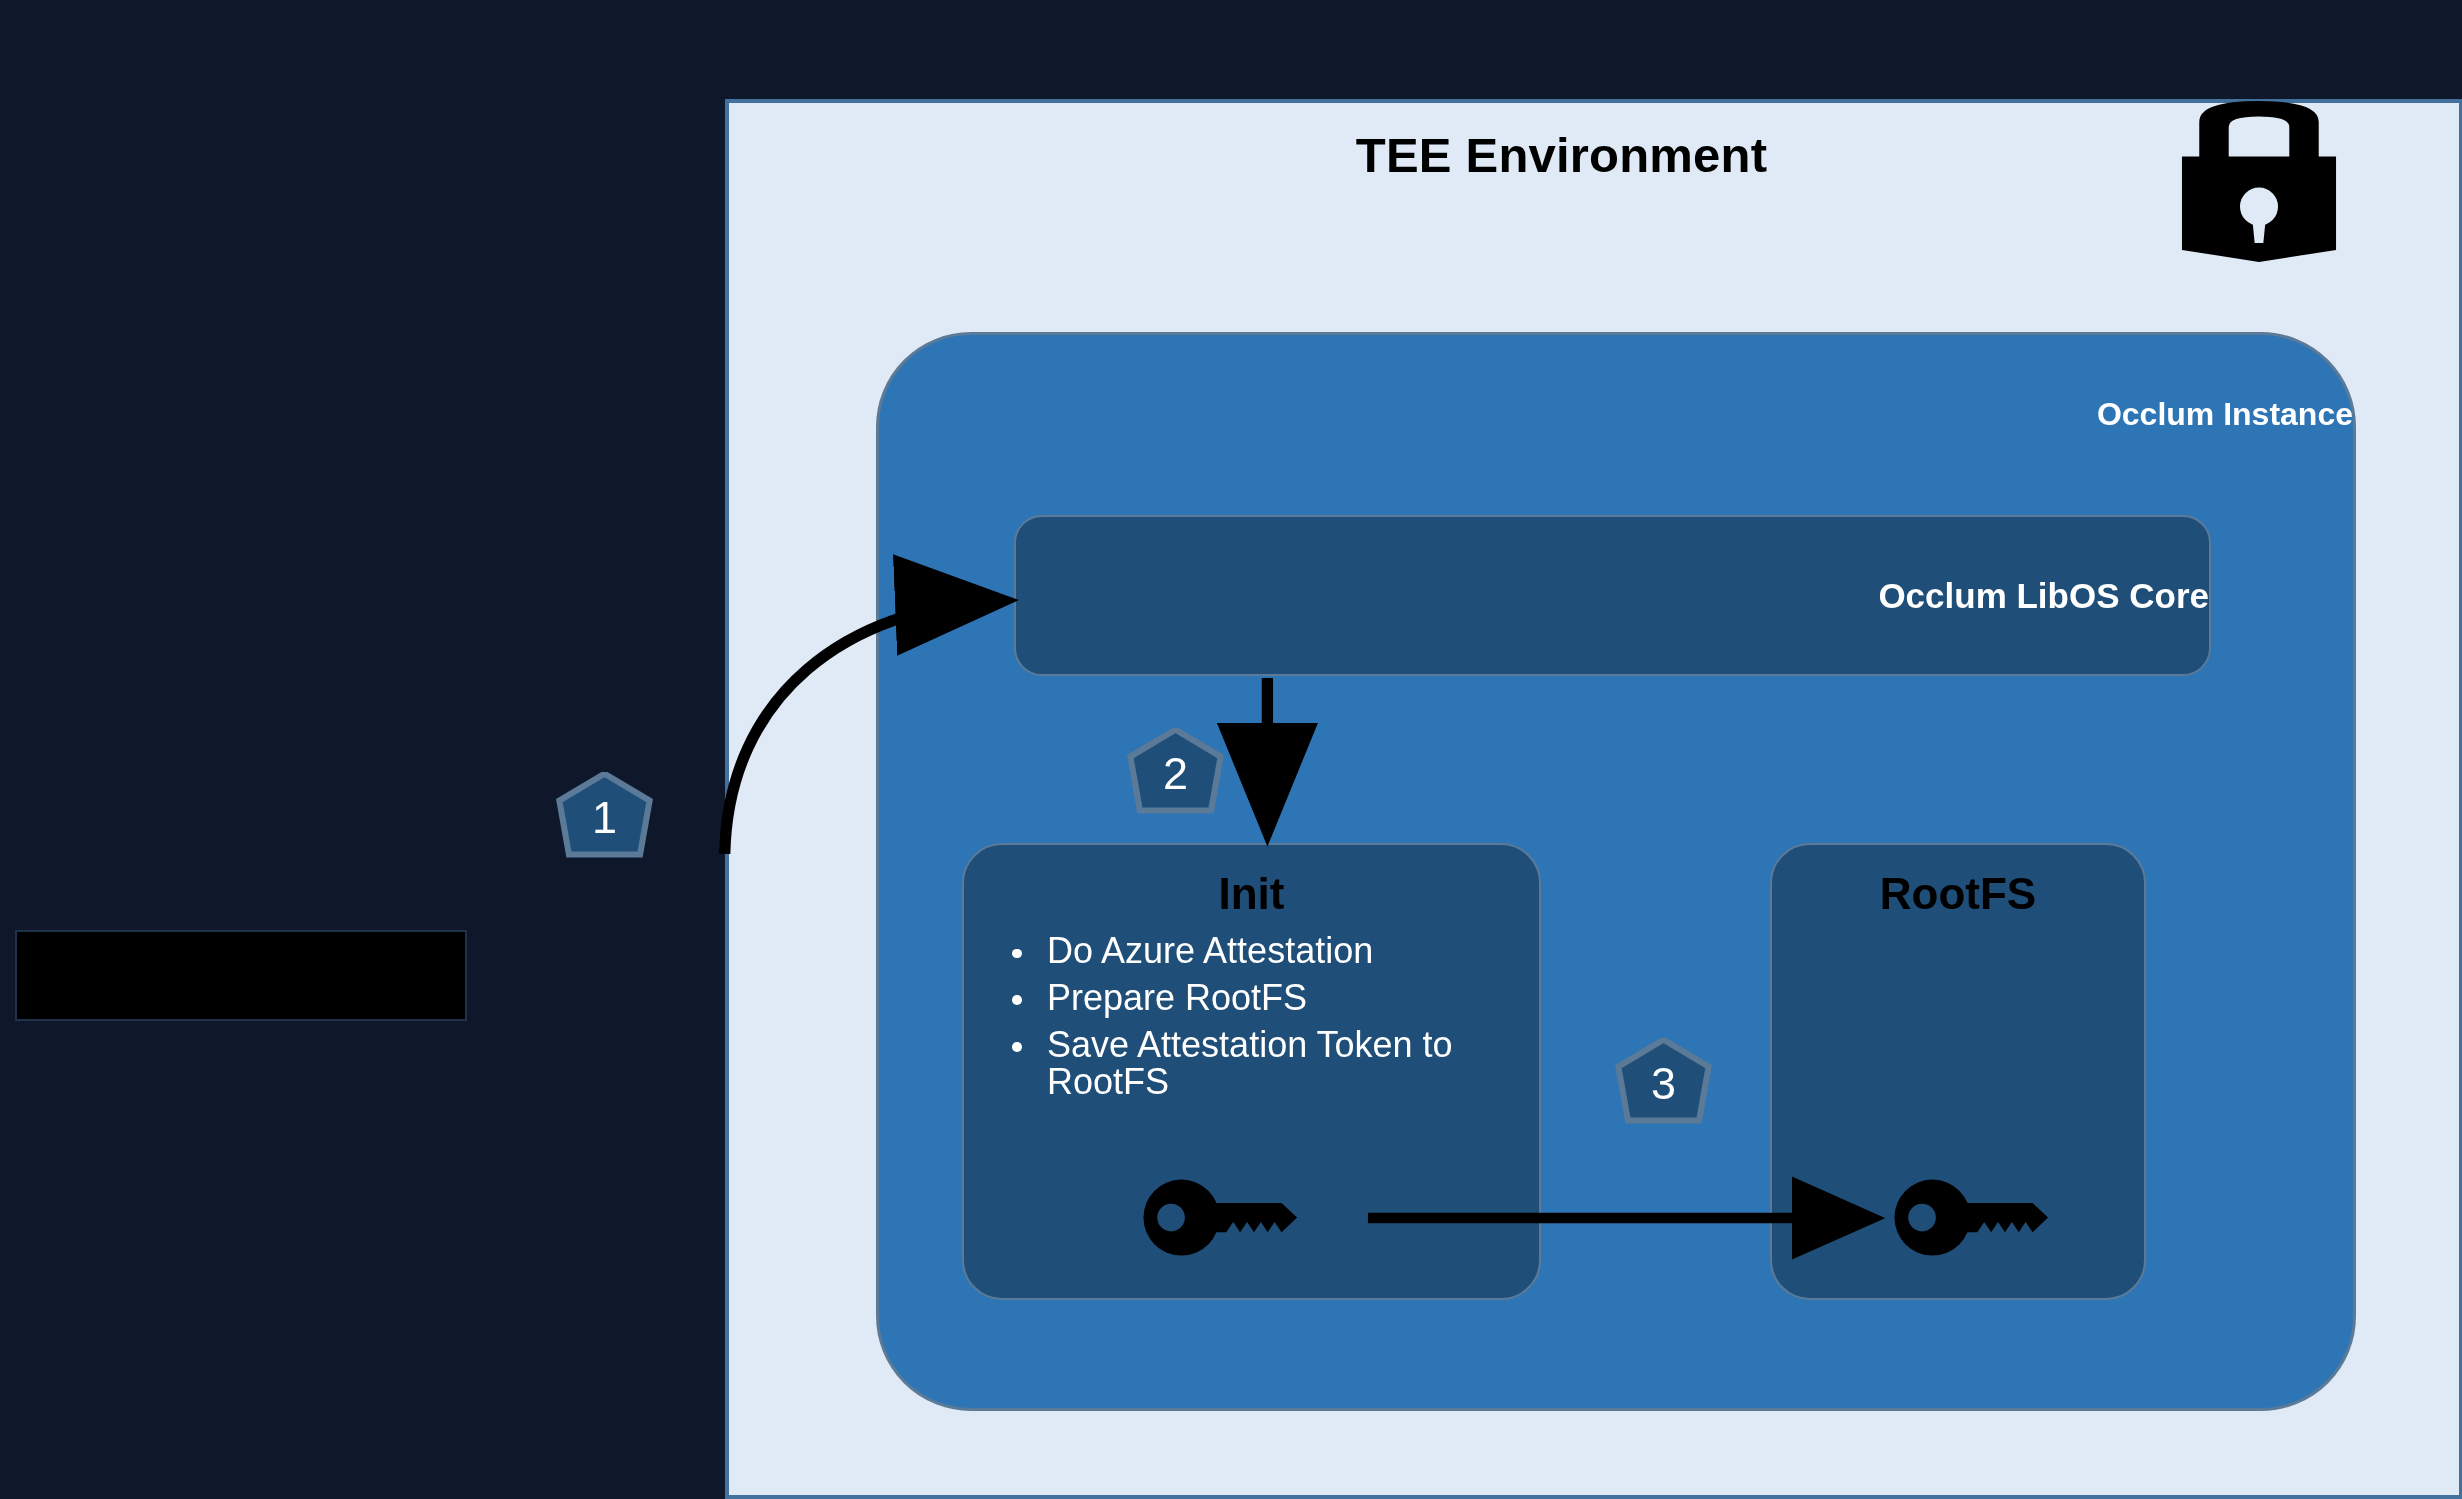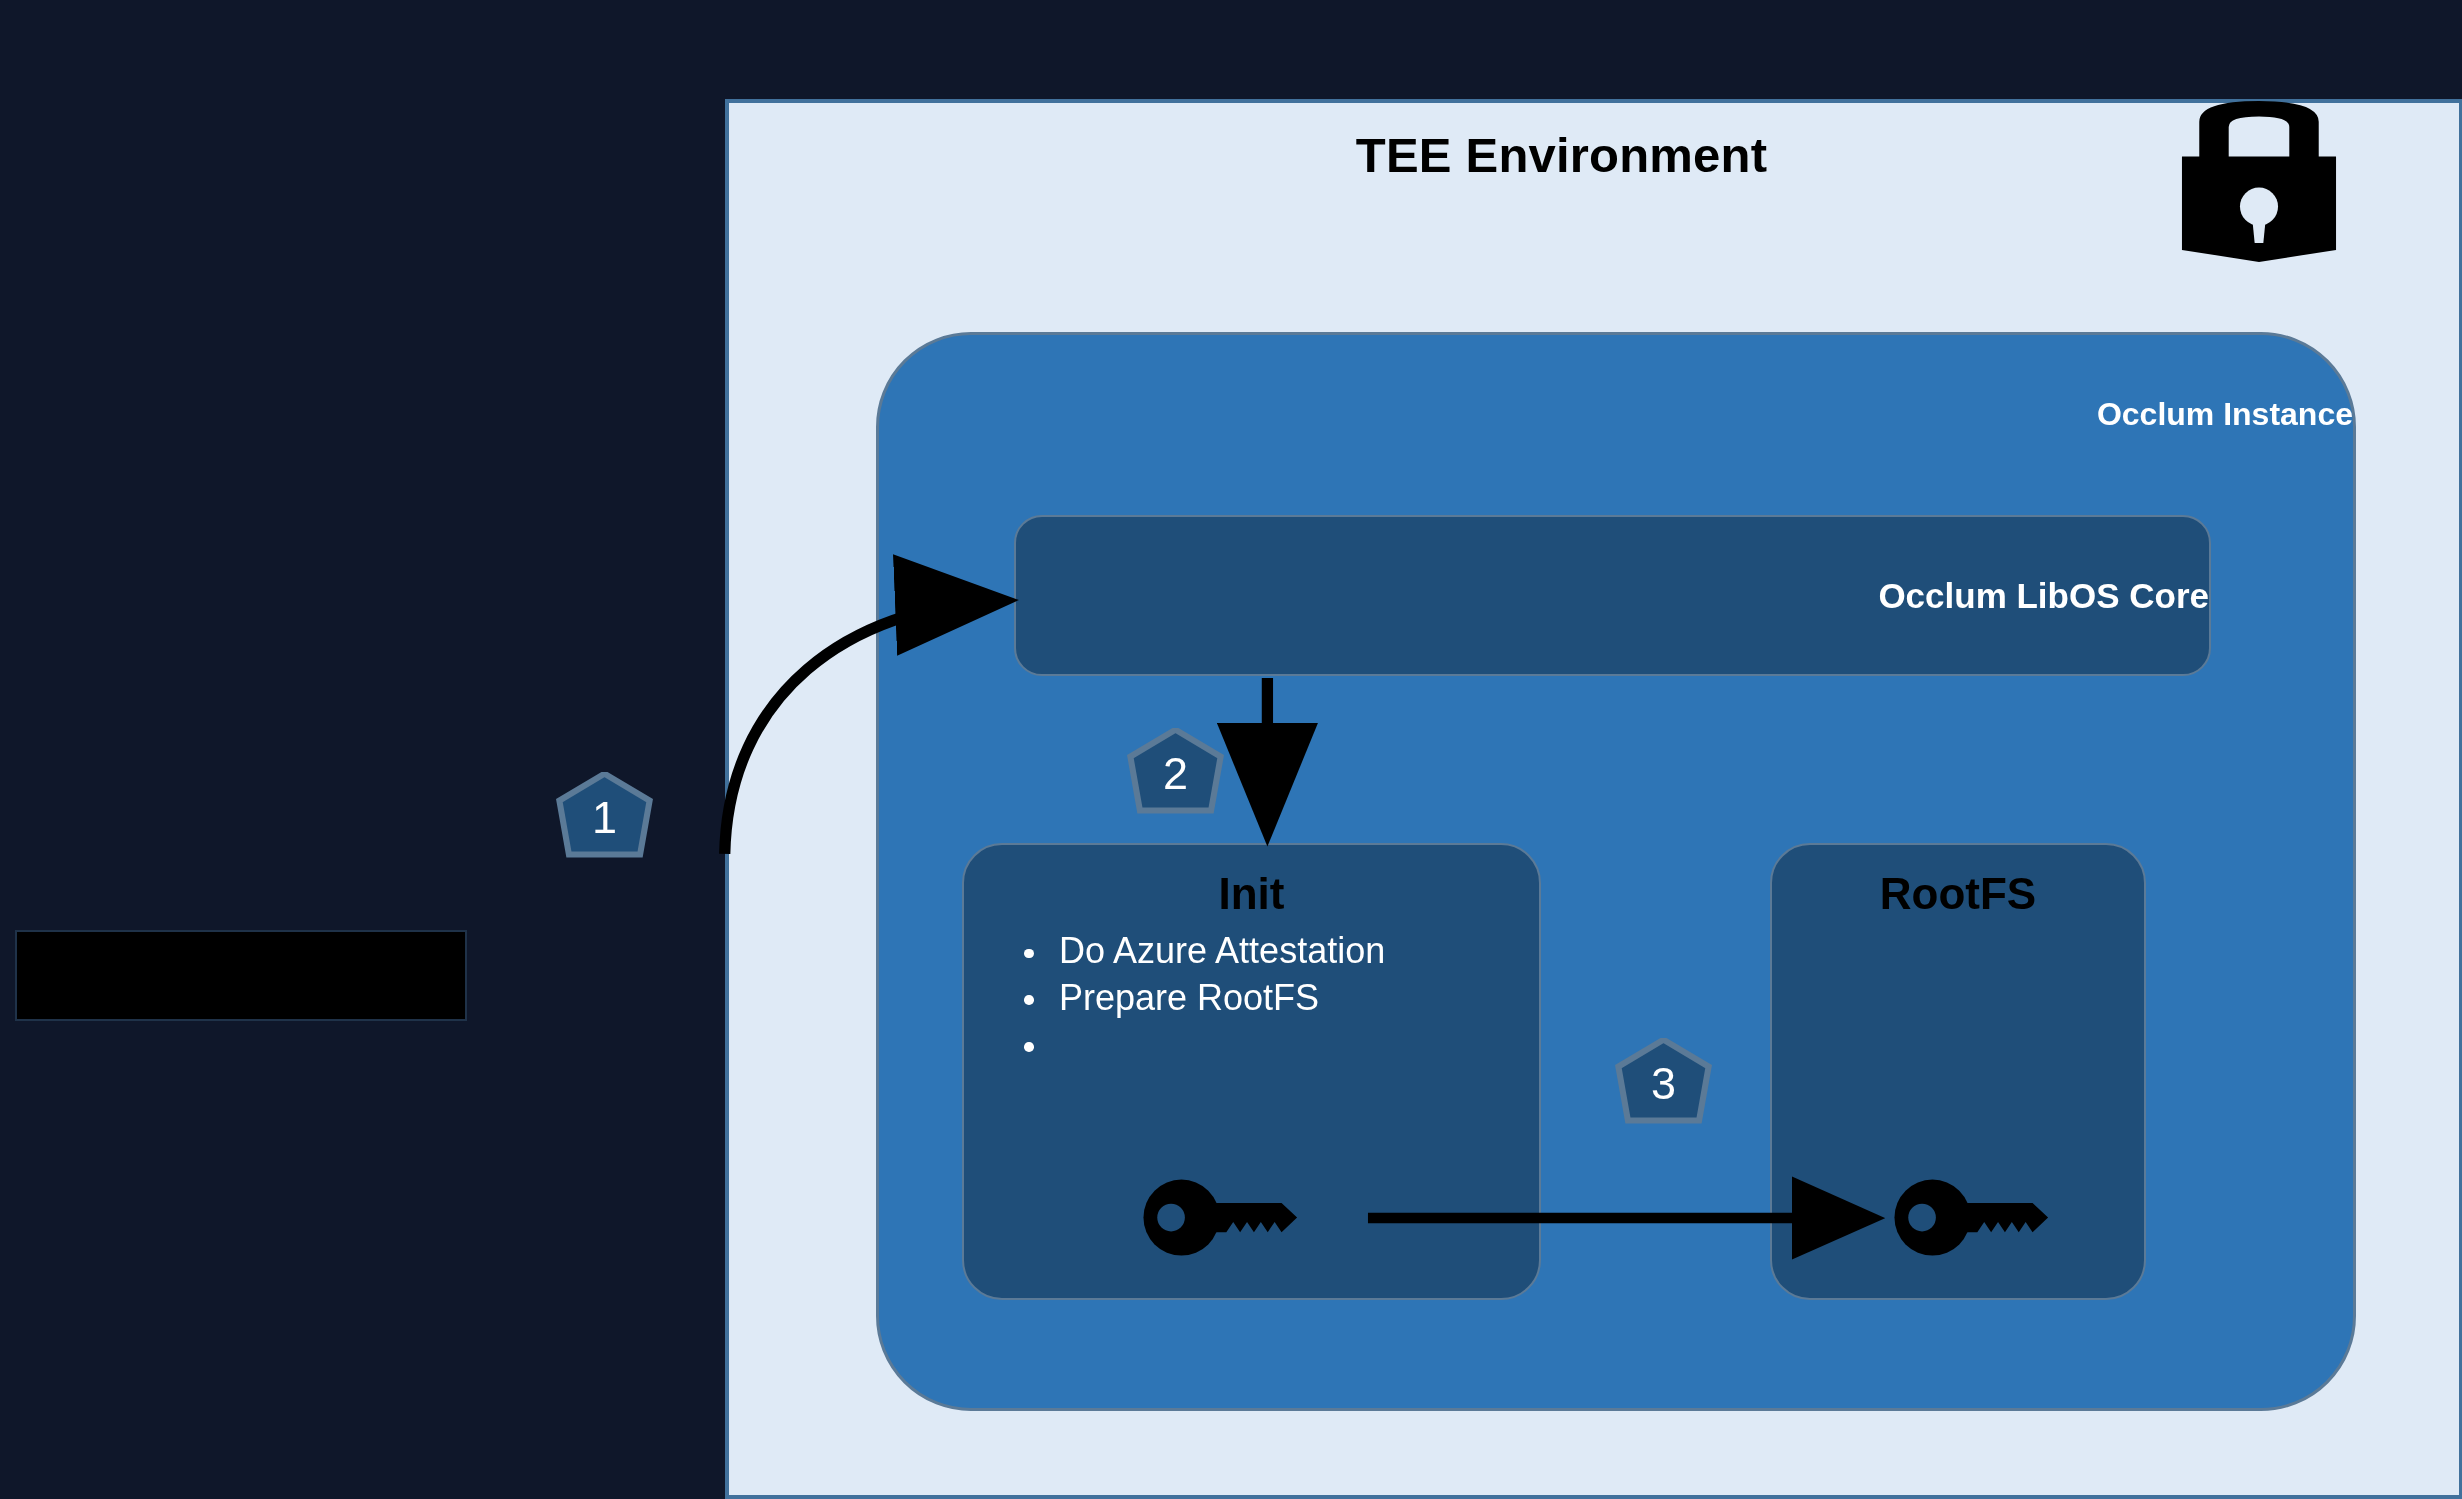--- a/index.html
+++ b/index.html
@@ -140,21 +140,21 @@
     top: 24px;
     width: 100%;
     text-align: center;
     font-size: 44px;
     font-weight: bold;
     color: #000000;
   }
   .bullet-list {
     position: absolute;
     top: 87px;
-    left: 41px;
+    left: 29px;
     right: 12px;
     margin: 0;
     padding: 0;
     list-style: none;
   }
   .bullet-list li {
     position: relative;
     padding-left: 54px;
     font-size: 36px;
     line-height: 1.04;
@@ -246,20 +246,21 @@
       <li>
         <span class="dot"></span>
         <span>Do Azure Attestation</span>
       </li>
       <li>
         <span class="dot"></span>
         <span>Prepare RootFS</span>
       </li>
       <li>
         <span class="dot"></span>
+        <span>Save Attestation Token to RootFS</span>
       </li>
     </ul>
   </div>
 
   <div class="rootfs-box">
     <div class="panel-title">RootFS</div>
   </div>
 
   <div class="key-icon key-init">
     <svg viewBox="0 0 182 95" width="158" height="82" aria-hidden="true">

